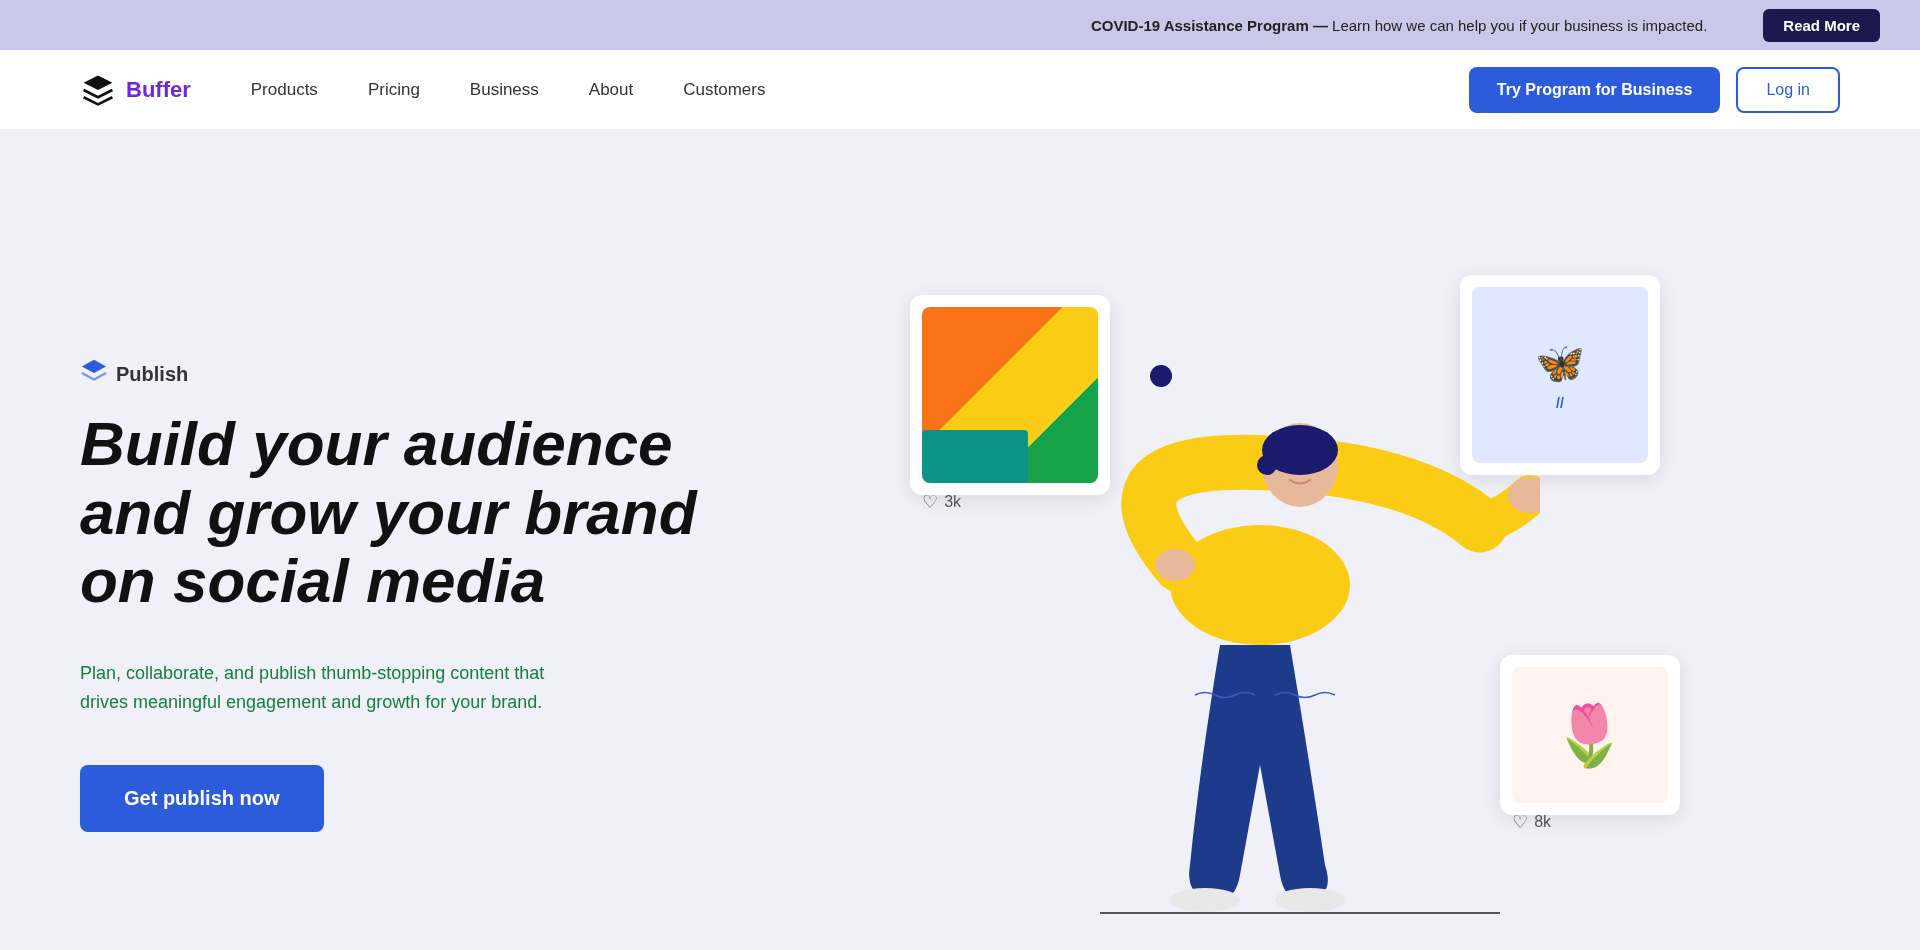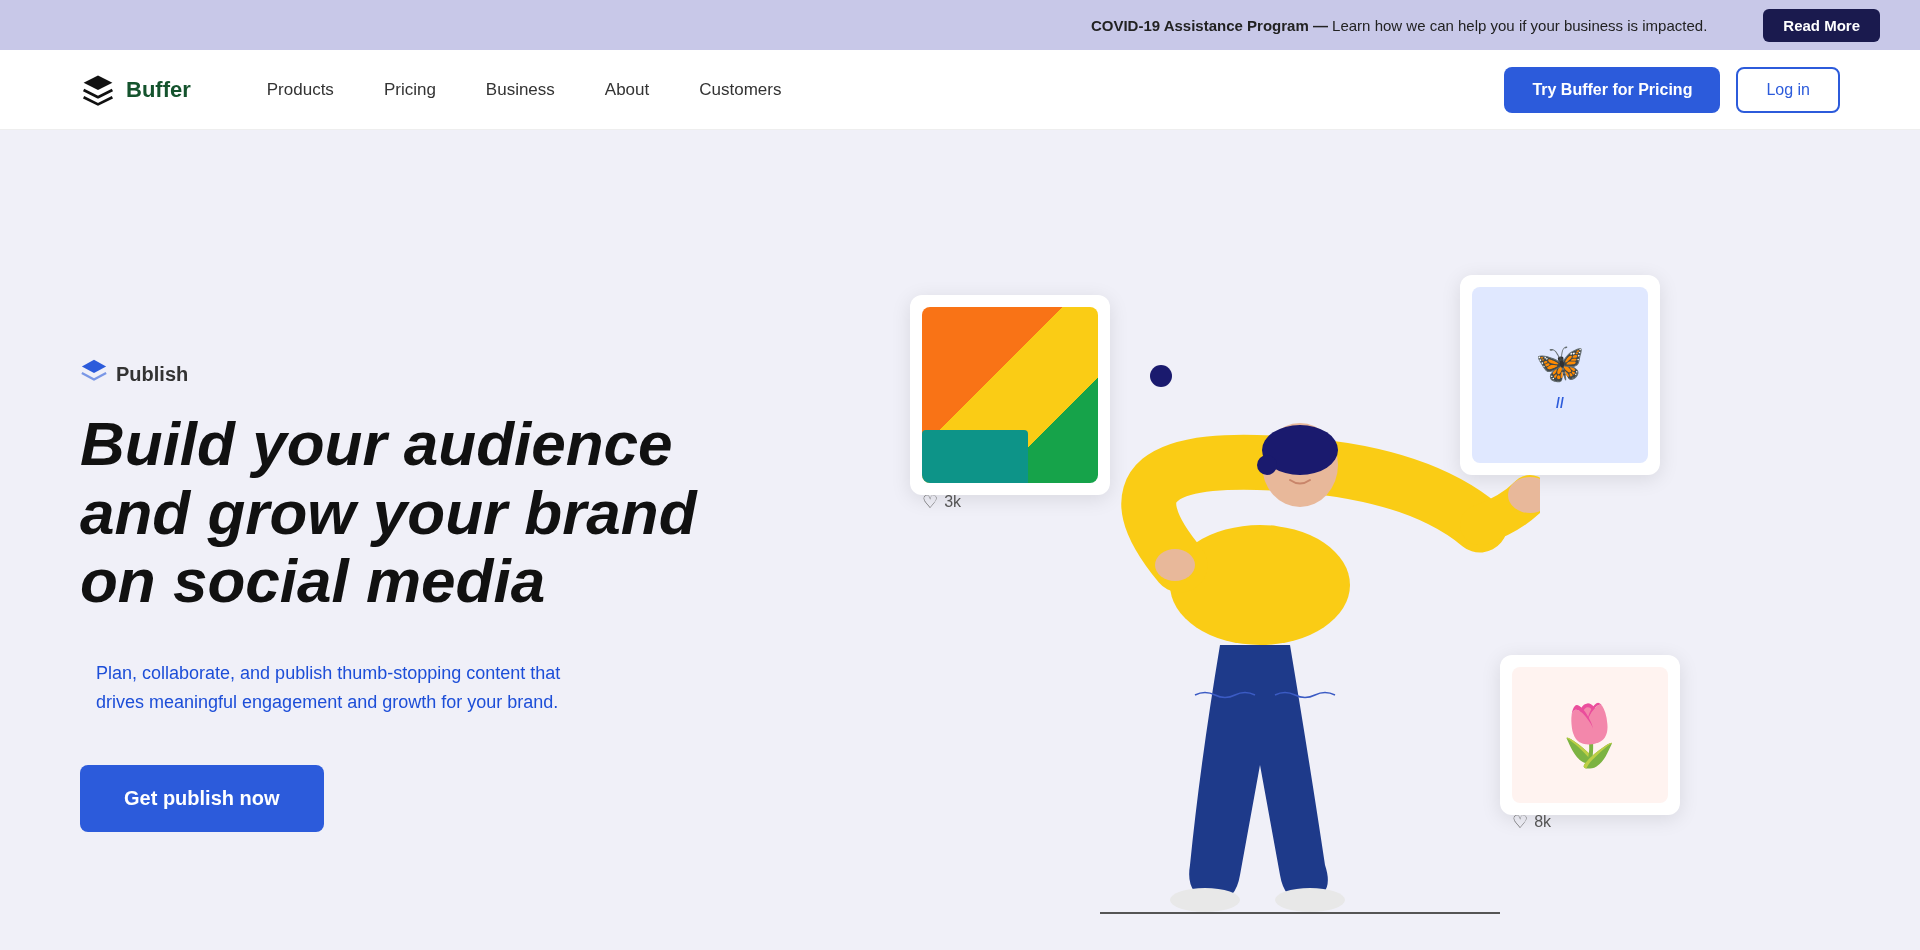--- a/index.html
+++ b/index.html
@@ -48,28 +48,27 @@
       text-decoration: none;
       margin-right: 60px;
     }
     .logo-icon {
       width: 36px;
       height: 36px;
     }
     .logo-text {
       font-size: 22px;
       font-weight: 700;
-      color: #14532d;
+      color: #6d28d9;
     }
     nav {
       display: flex;
       align-items: center;
       gap: 50px;
       flex: 1;
-      margin-left: 16px;
     }
     nav a {
       text-decoration: none;
       color: #333;
       font-size: 17px;
       font-weight: 500;
     }
     .header-actions {
       display: flex;
       align-items: center;
@@ -128,25 +127,24 @@
     .hero-title {
       font-size: 62px;
       font-weight: 800;
       color: #111;
       line-height: 1.1;
       margin-bottom: 44px;
       font-style: italic;
     }
     .hero-subtitle {
       font-size: 18px;
-      color: #1d4ed8;
+      color: #15803d;
       line-height: 1.6;
       margin-bottom: 48px;
       max-width: 500px;
-      margin-left: 16px;
     }
     .btn-cta {
       background: #2c5bdb;
       color: #fff;
       border: none;
       border-radius: 8px;
       padding: 22px 44px;
       font-size: 20px;
       font-weight: 700;
       cursor: pointer;
@@ -296,21 +294,21 @@
     <span class="logo-text">Buffer</span>
   </a>
   <nav>
     <a href="#">Products</a>
     <a href="#">Pricing</a>
     <a href="#">Business</a>
     <a href="#">About</a>
     <a href="#">Customers</a>
   </nav>
   <div class="header-actions">
-    <button class="btn-try">Try Buffer for Pricing</button>
+    <button class="btn-try">Try Program for Business</button>
     <button class="btn-login">Log in</button>
   </div>
 </header>
 
 <section class="hero">
   <div class="hero-left">
     <div class="publish-label">
 
       <svg class="publish-icon" viewBox="0 0 30 30" fill="none" xmlns="http://www.w3.org/2000/svg">
         <path d="M15 2L28 9L15 16L2 9L15 2Z" fill="#2c5bdb"></path>

